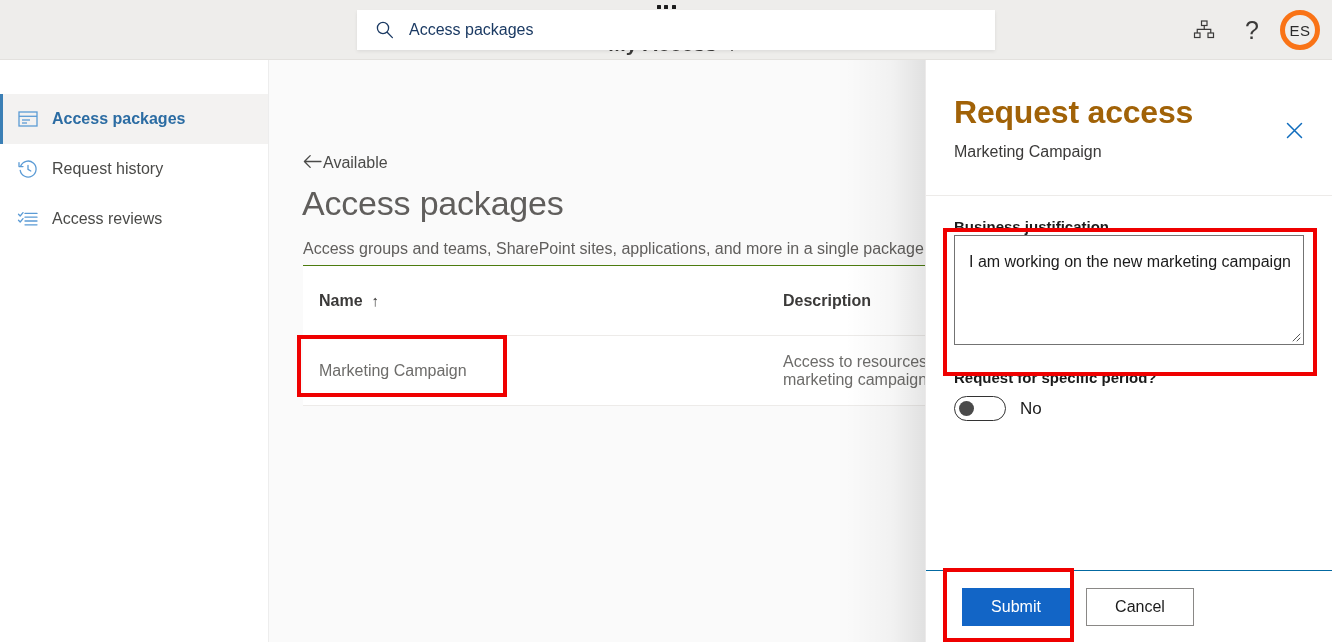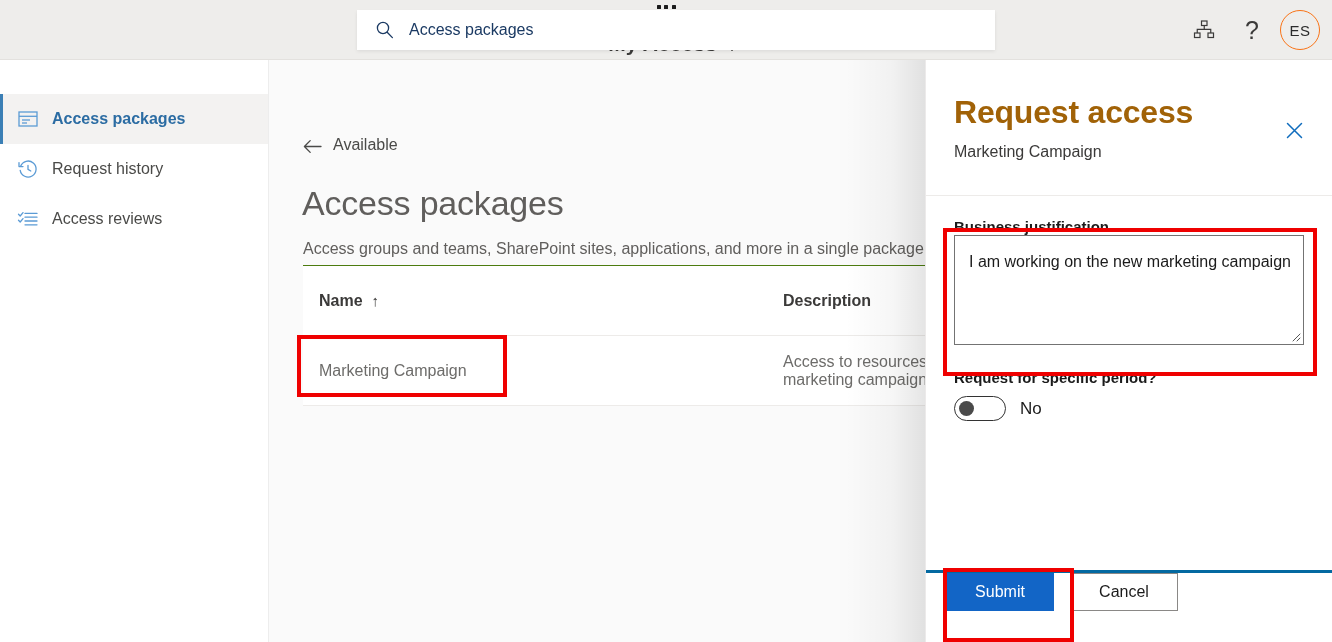--- a/index.html
+++ b/index.html
@@ -55,21 +55,21 @@
     position: absolute; right: 0; top: 0; height: 60px;
     display: flex; align-items: center; gap: 0px; padding-right: 12px;
   }
   .hdr-btn {
     width: 48px; height: 60px; display: flex; align-items: center; justify-content: center;
     cursor: pointer;
   }
   .qmark { font-size: 25px; color: #3b3a39; line-height: 1; font-weight: 400; }
   .avatar {
     width: 40px; height: 40px; border-radius: 50%;
-    border: 1px solid #f97316; color: #2b2b2b;
+    border: 5px solid #f97316; color: #2b2b2b;
     display: flex; align-items: center; justify-content: center;
     font-size: 15px; letter-spacing: .4px; cursor: pointer; background: #eeedeb;
     margin-left: 4px;
   }
 
   
   .sidebar {
     position: absolute; left: 0; top: 60px; width: 269px; height: 582px;
     background: #ffffff; border-right: 1px solid #ededed;
     padding-top: 34px;
@@ -84,22 +84,22 @@
   .nav-item.active:before {
     content: ""; position: absolute; left: 0; top: 0; bottom: 0; width: 3px; background: #3b7fb5;
   }
 
   
   .main {
     position: absolute; left: 269px; top: 60px; width: 1063px; height: 582px;
     background: #fafafa; overflow: hidden;
   }
   .backlink {
-    position: absolute; left: 34px; top: 76px;
-    display: flex; align-items: flex-end; gap: 11px; cursor: pointer;
+    position: absolute; left: 34px; top: 94px;
+    display: flex; align-items: flex-start; gap: 1px; cursor: pointer;
   }
   .backlink .arr { width: 19px; height: 15px; display: block; }
   .backlink span { font-size: 16px; color: #4a4a48; }
 
   .page-title {
     position: absolute; left: 33px; top: 124px;
     font-size: 34px; color: #605e5c; font-weight: 400; letter-spacing: -.2px;
   }
   .page-desc {
     position: absolute; left: 34px; top: 176px; width: 700px;
@@ -166,22 +166,22 @@
     background: #ffffff; position: relative; cursor: pointer; flex: none;
   }
   .toggle .knob {
     position: absolute; left: 4px; top: 4px; width: 15px; height: 15px;
     border-radius: 50%; background: #4a4a4a;
   }
   .toggle-value { font-size: 17px; color: #1b1b1b; }
 
   .panel-footer {
     position: absolute; left: 0; bottom: 0; width: 407px; height: 72px;
-    border-top: 3px solid #0369a1; display: flex; 
-    gap: 16px; padding-left: 20px;
+    border-top: 1px solid #0369a1; display: flex; align-items: center;
+    gap: 16px; padding-left: 36px;
   }
   .btn {
     height: 38px; min-width: 108px; font-size: 16px; cursor: pointer;
     display: flex; align-items: center; justify-content: center;
     font-family: "Liberation Sans", sans-serif;
   }
   .btn-primary { background: #1265c6; color: #ffffff; border: 1px solid #1265c6; }
   .btn-default { background: #ffffff; color: #1b1b1b; border: 1px solid #8a8886; }
 
   

